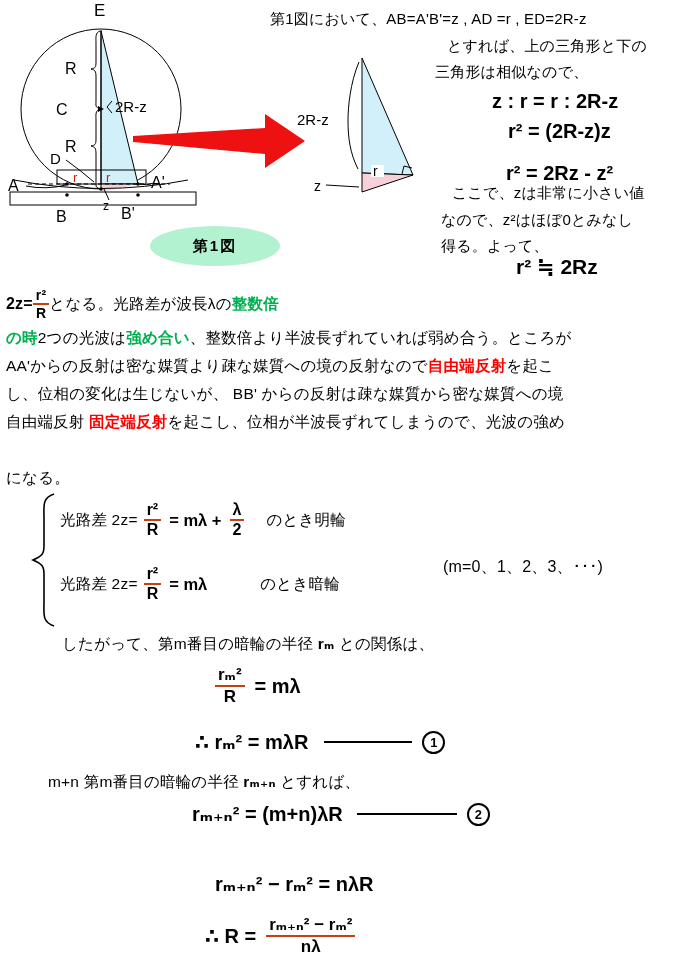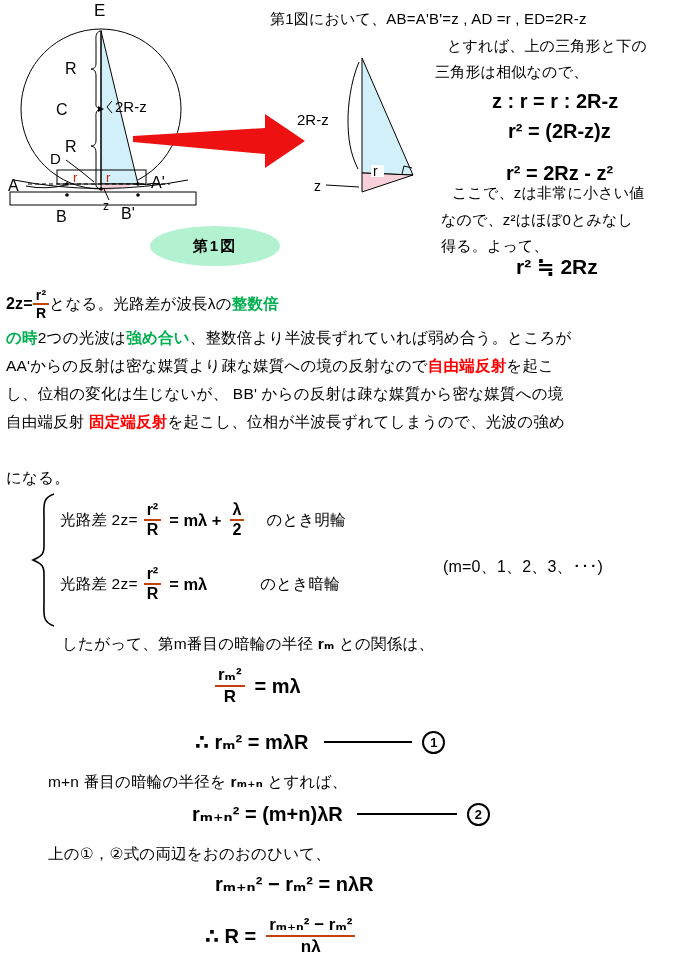--- a/index.html
+++ b/index.html
@@ -163,30 +163,29 @@
     <span class="eq" style="margin-left:10px;">= mλ</span>
   </div>
 
   <div class="abs row" style="left:195px;top:730px;">
     <span class="eq">∴ rₘ² = mλR</span>
     <span class="rule" style="width:88px;margin-left:16px;"></span>
     <span class="circ" style="margin-left:10px;">1</span>
   </div>
 
   <div class="abs t15 nw" style="left:48px;top:772px;">
-    <span>m+n 番目の暗輪の半径を </span><span class="bold">rₘ₊ₙ</span><span> とすれば、</span>
+    <span>m+n 第m番目の暗輪の半径 </span><span class="bold">rₘ₊ₙ</span><span> とすれば、</span>
   </div>
 
   <div class="abs row" style="left:192px;top:802px;">
     <span class="eq">rₘ₊ₙ² = (m+n)λR</span>
     <span class="rule" style="width:100px;margin-left:14px;"></span>
     <span class="circ" style="margin-left:10px;">2</span>
   </div>
 
-  <div class="abs t15 nw" style="left:48px;top:844px;">上の①，②式の両辺をおのおのひいて、</div>
 
   <div class="abs eq nw" style="left:215px;top:872px;">rₘ₊ₙ² − rₘ² = nλR</div>
 
   <div class="abs row" style="left:205px;top:908px;height:56px;">
     <span class="eq">∴ R =</span>
     <span class="frac" style="font-size:17px;margin-left:10px;">
       <span class="fn">rₘ₊ₙ² − rₘ²</span>
       <span class="fd">nλ</span>
     </span>
   </div>

